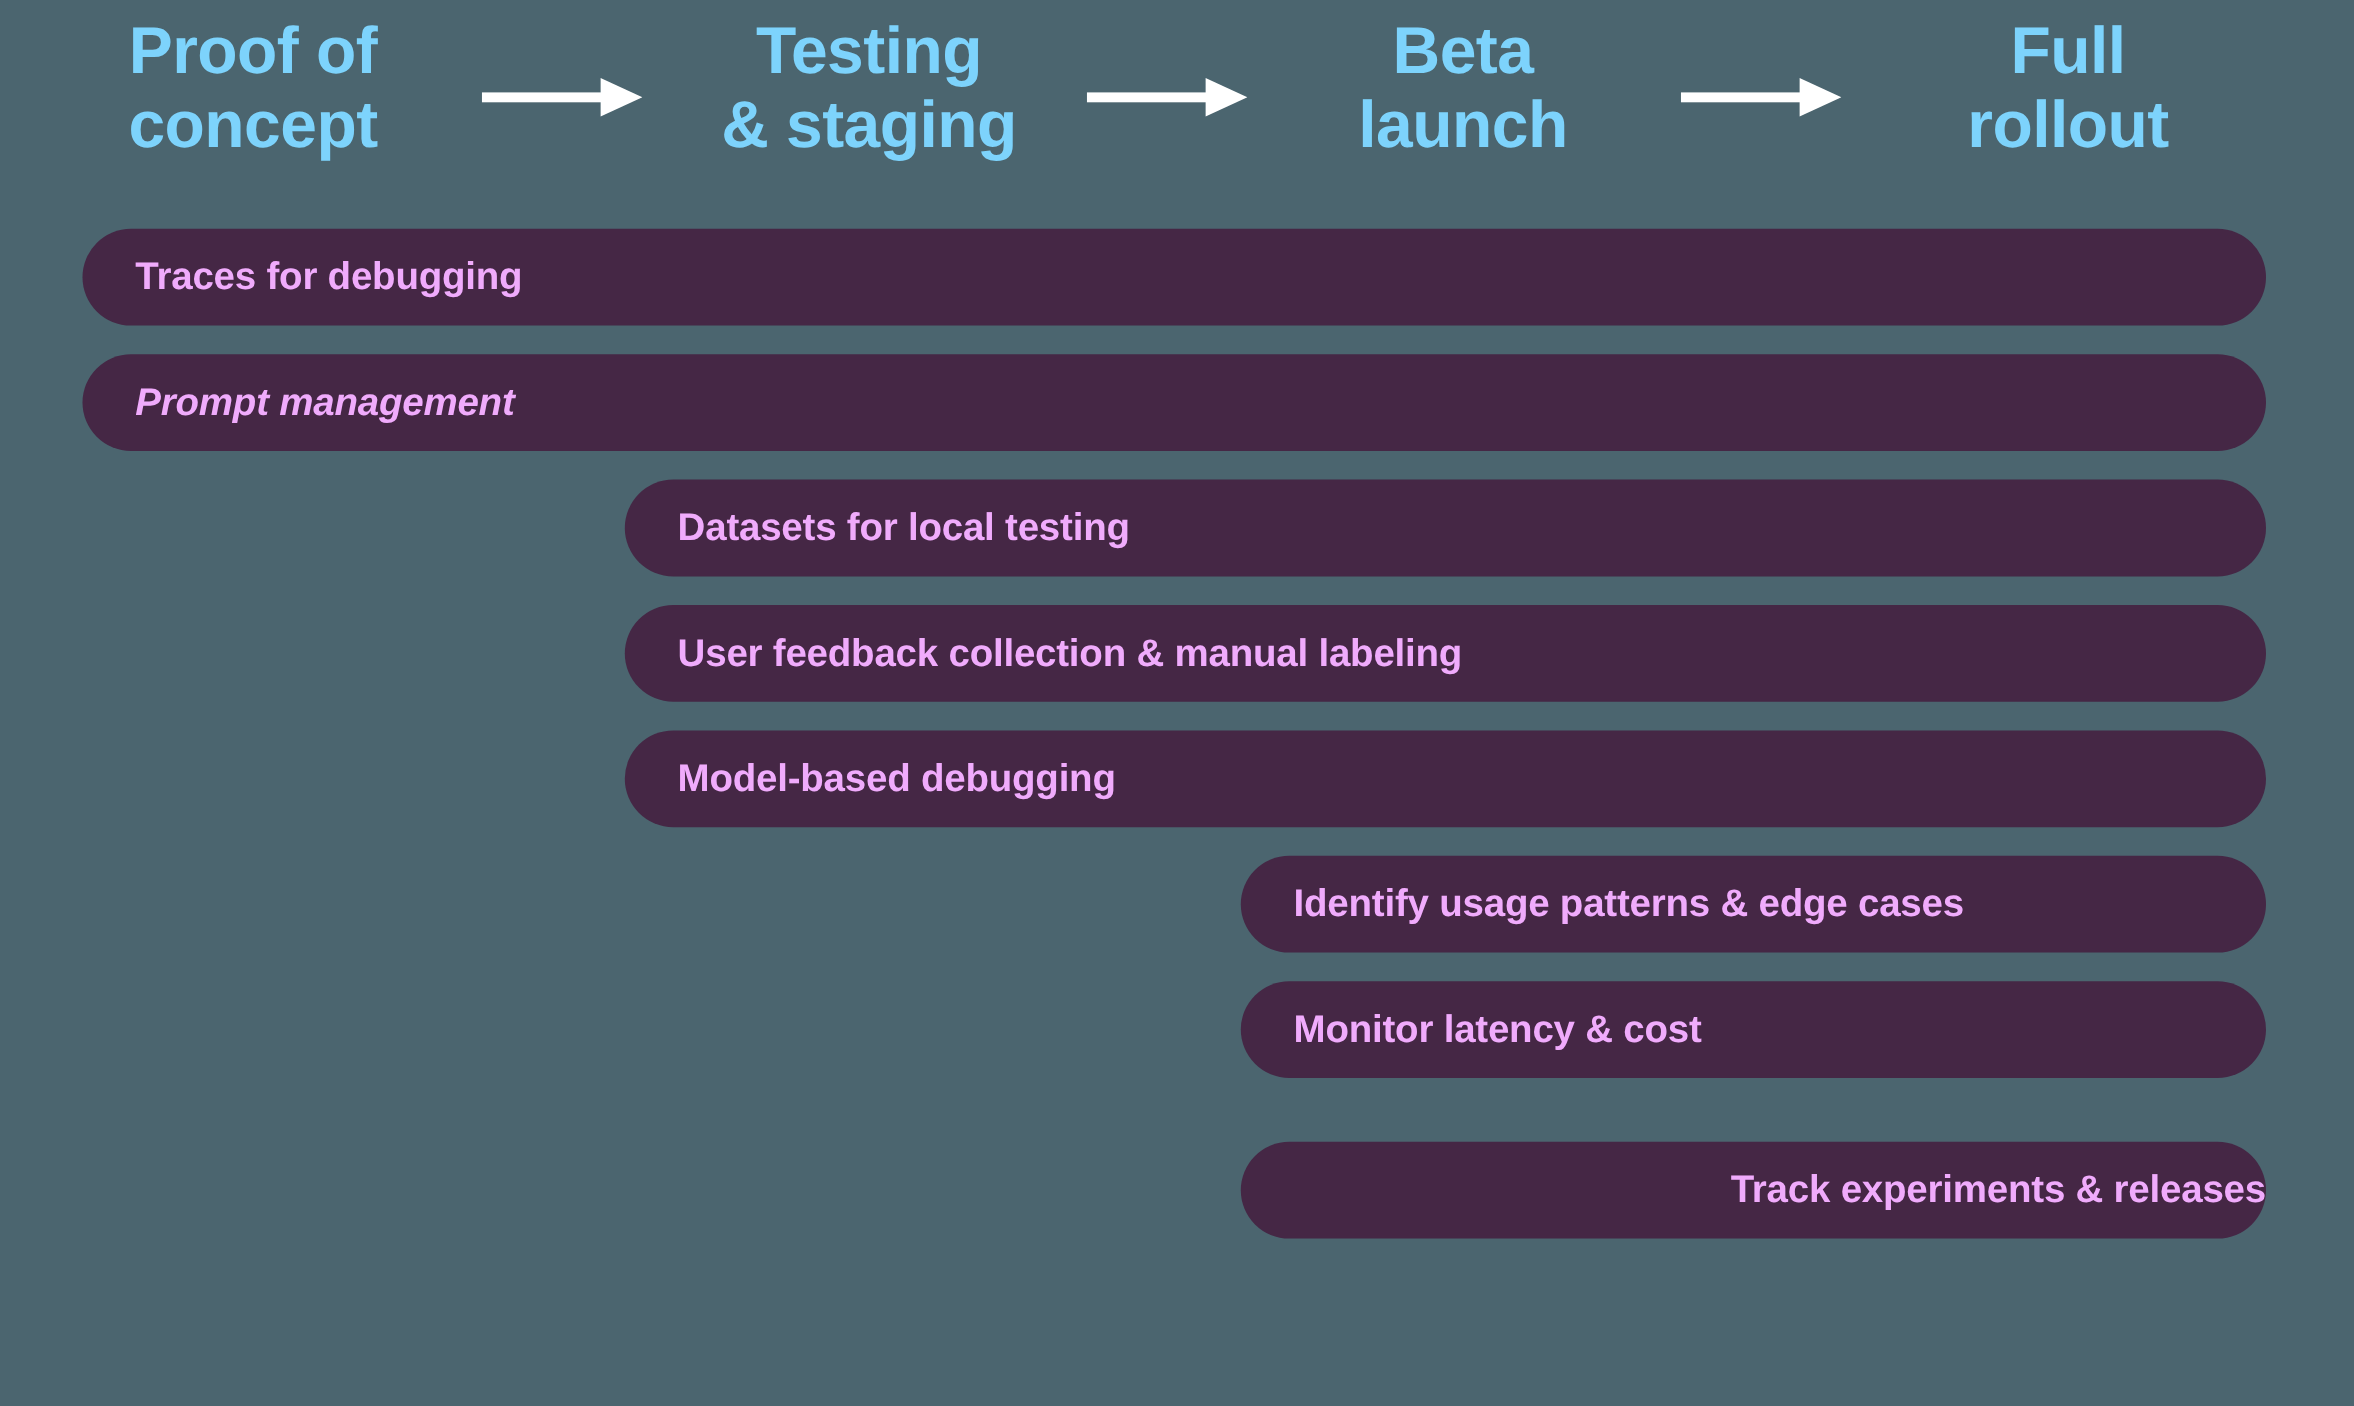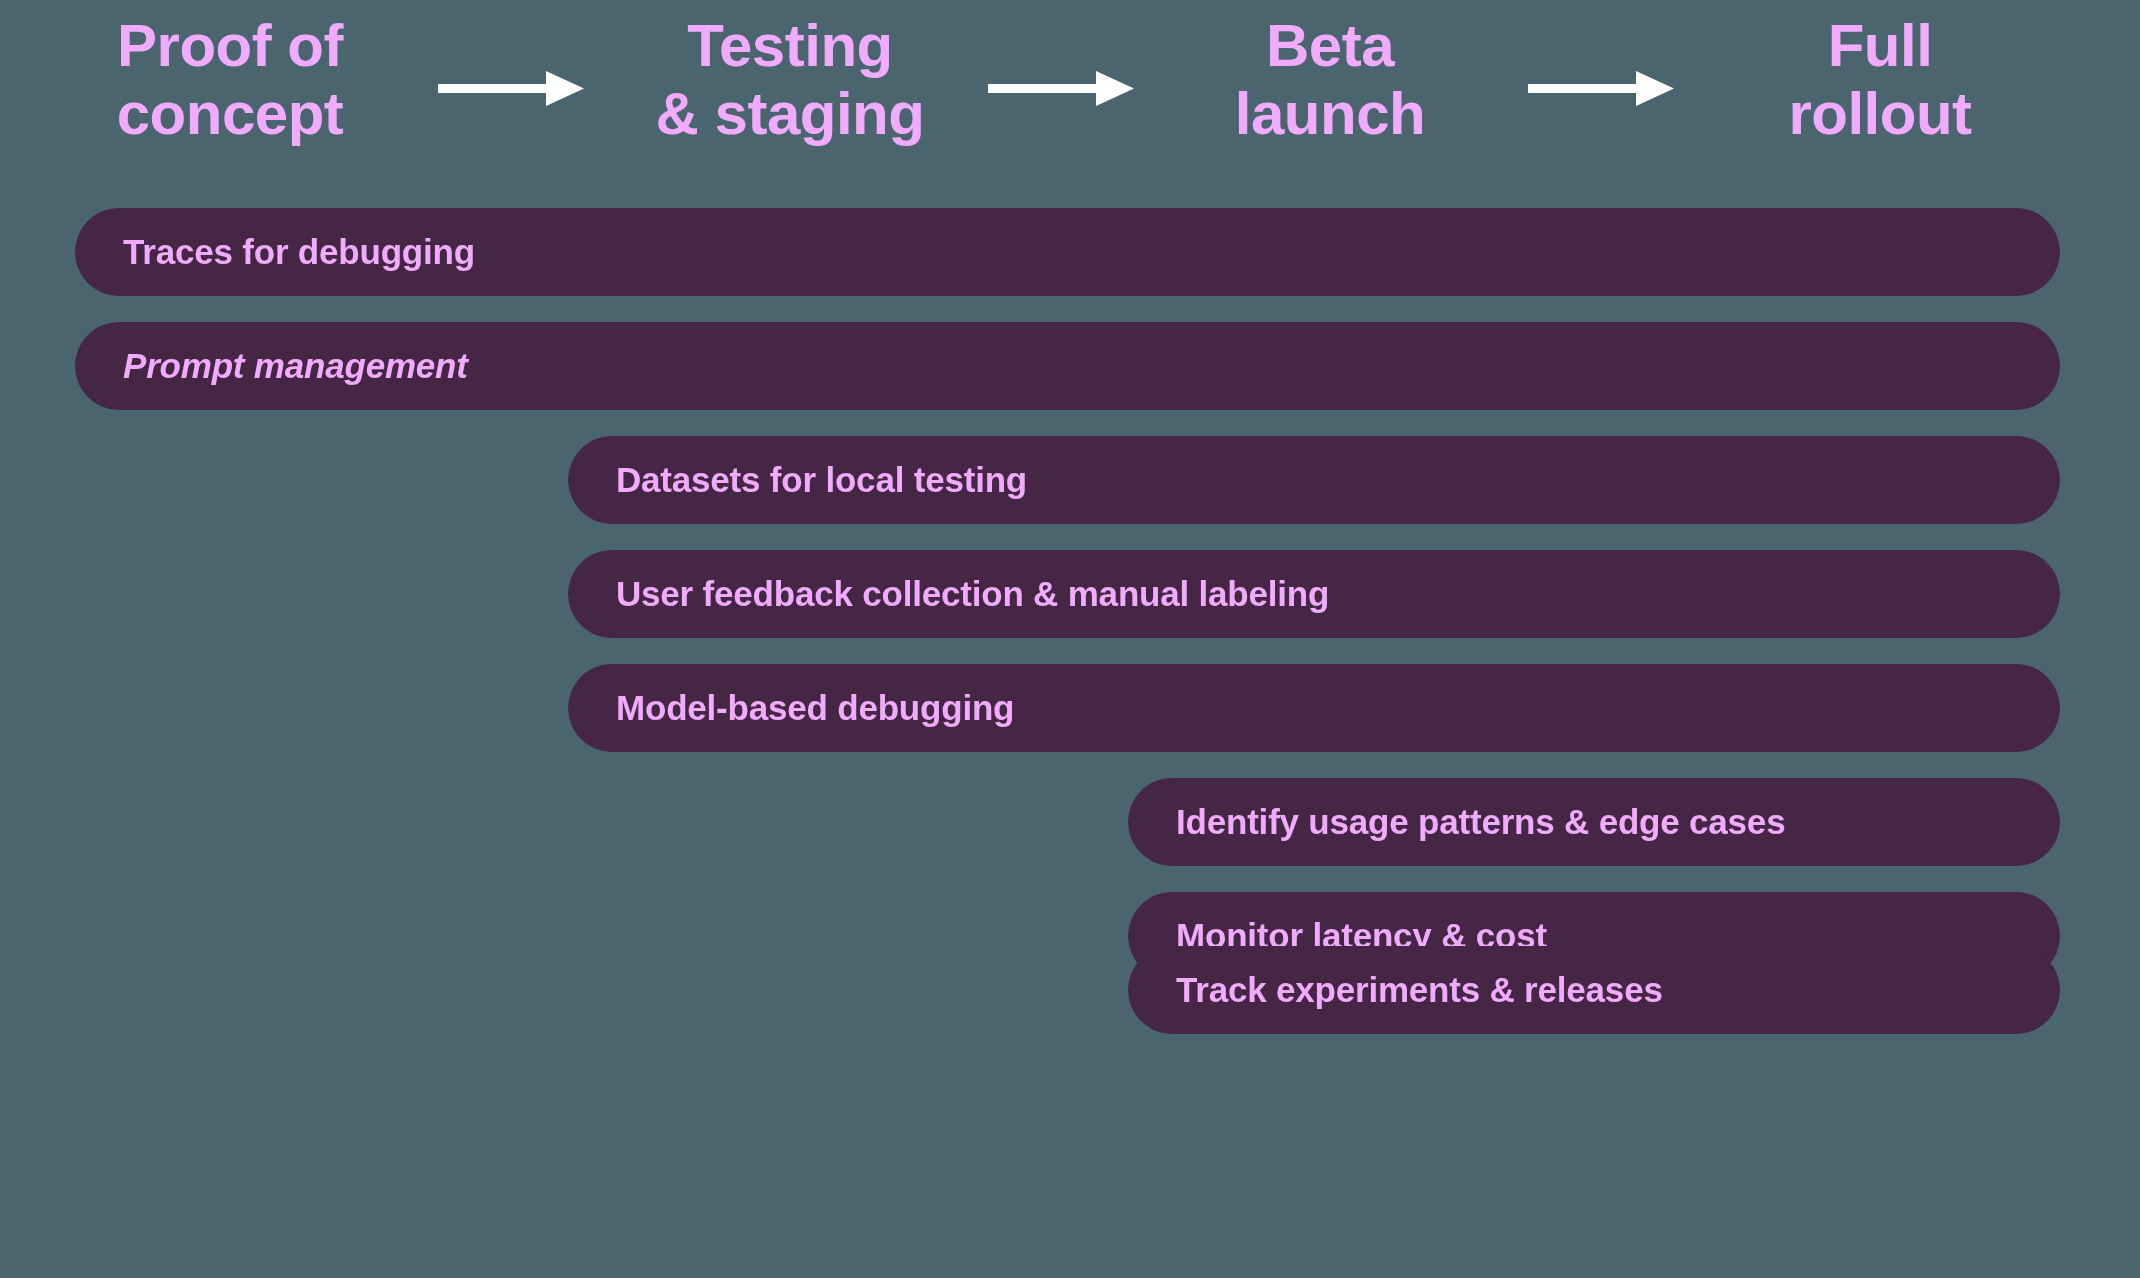--- a/index.html
+++ b/index.html
@@ -24,21 +24,21 @@
   .phase-row {
     position: absolute;
     left: 0;
     top: 0;
     width: 2140px;
     height: 180px;
   }
   .phase {
     position: absolute;
     top: 12px;
-    color: #f0abfc;
+    color: #7dd3fc;
     font-size: 60px;
     font-weight: bold;
     line-height: 1.14;
     letter-spacing: -0.5px;
     text-align: center;
     white-space: pre-line;
     user-select: none;
   }
   .phase-0 { left: 40px;   width: 380px; }
   .phase-1 { left: 600px;  width: 380px; }
@@ -143,18 +143,18 @@
       </div>
       <div class="bar align-left" style="left: 568px; top: 664px; width: 1492px;">
         <span class="bar-label">Model-based debugging</span>
       </div>
       <div class="bar align-left" style="left: 1128px; top: 778px; width: 932px;">
         <span class="bar-label">Identify usage patterns &amp; edge cases</span>
       </div>
       <div class="bar align-left" style="left: 1128px; top: 892px; width: 932px;">
         <span class="bar-label">Monitor latency &amp; cost</span>
       </div>
-      <div class="bar align-left" style="left: 1128px; top: 946px; width: 932px;">
+      <div class="bar align-left" style="left: 1128px; top: 1038px; width: 932px; justify-content: flex-end;">
         <span class="bar-label">Track experiments &amp; releases</span>
       </div>
     </div>
 
 </div>
 
 </body></html>

